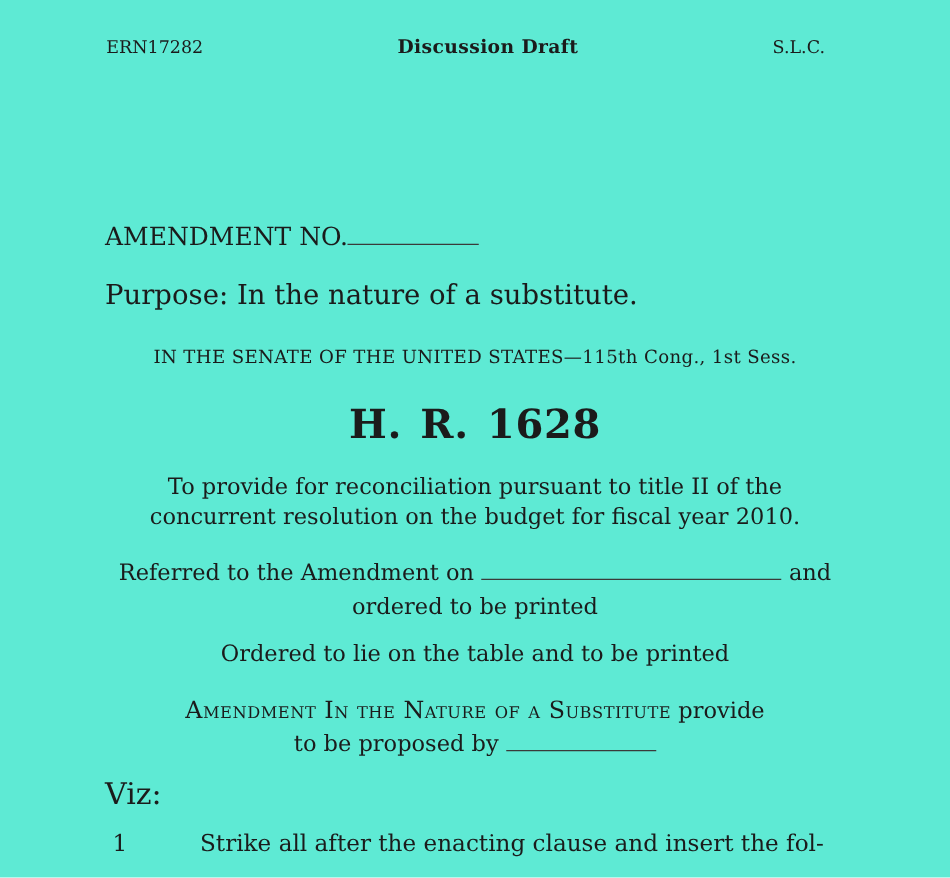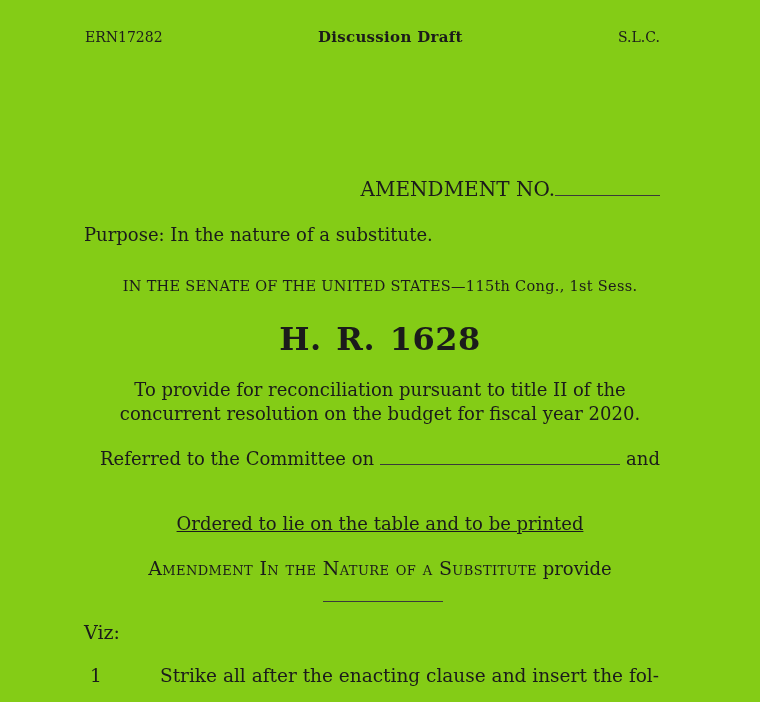--- a/index.html
+++ b/index.html
@@ -1,61 +1,61 @@
 <!DOCTYPE html>
 <html><head>
 <meta charset="utf-8">
 <style>
   html, body { margin:0; padding:0; background:#ffffff; }
   .page {
-    position:relative; width:760px; height:702px; background:#84cc16;
+    position:relative; width:760px; height:702px; background:#5eead4;
     font-family:"DejaVu Serif", serif; color:#1b1b1b; overflow:hidden;
   }
   .abs { position:absolute; }
   .center { left:0; width:760px; text-align:center; }
 
   .header-row {
     top:28px; left:85px; width:575px;
     display:flex; justify-content:space-between; align-items:baseline;
     font-size:14px;
   }
   .header-row .title { font-size:15px; font-weight:bold; letter-spacing:0.3px; }
 
   .amendment-row {
     top:177px; left:84px; width:576px;
-    display:flex; justify-content:flex-end; align-items:baseline;
+    display:flex; justify-content:space-between; align-items:baseline;
     font-size:20px;
   }
   .blank {
     display:inline-block; height:0.85em;
     border-bottom:1.5px solid #3a3a3a;
   }
   .blank-amendment { width:105px; }
   .blank-calendar  { width:78px; }
   .blank-committee { width:240px; margin:0 6px; }
   .blank-proposed  { width:120px; margin-left:6px; }
 
-  .purpose-line { top:224px; left:84px; font-size:18px; }
+  .purpose-line { top:224px; left:84px; font-size:22px; }
 
   .senate-caption {
     top:278px; font-weight:normal; font-size:14.5px; letter-spacing:0.3px;
   }
 
   .bill-number { top:320px; font-size:32px; font-weight:bold; word-spacing:3px; letter-spacing:0.5px; }
 
   .long-title { top:378px; font-size:18px; line-height:24px; }
 
   .referral { top:445px; font-size:18px; line-height:27px; }
 
-  .table-order { top:513px; font-size:18px;text-decoration:underline; }
+  .table-order { top:513px; font-size:18px; }
 
   .substitute { top:555px; font-size:18px; line-height:27px; }
   .smallcaps { font-variant:small-caps; font-size:19px; letter-spacing:0.4px; }
 
-  .viz-label { top:621px; left:84px; font-size:19px; }
+  .viz-label { top:621px; left:84px; font-size:24px; }
 
   .body-line { top:665px; font-size:18.5px; }
   .line-number { left:90px; }
   .line-text { left:160px; }
 </style>
 </head>
 <body>
 
 <div class="page">
 
@@ -70,32 +70,33 @@
   </div>
 
   <div class="abs purpose-line">Purpose: In the nature of a substitute.</div>
 
   <div class="abs center senate-caption">IN THE SENATE OF THE UNITED STATES—115th Cong., 1st Sess.</div>
 
   <div class="abs center bill-number">H. R. 1628</div>
 
   <div class="abs center long-title">
     <div>To provide for reconciliation pursuant to title II of the</div>
-    <div>concurrent resolution on the budget for fiscal year 2020.</div>
+    <div>concurrent resolution on the budget for fiscal year 2010.</div>
   </div>
 
   <div class="abs center referral">
-    <div><span>Referred to the Committee on</span><span class="blank blank-committee"></span><span>and</span></div>
+    <div><span>Referred to the Amendment on</span><span class="blank blank-committee"></span><span>and</span></div>
+    <div>ordered to be printed</div>
   </div>
 
   <div class="abs center table-order">Ordered to lie on the table and to be printed</div>
 
   <div class="abs center substitute">
     <div><span class="smallcaps">Amendment In the Nature of a Substitute</span> <span>provide</span></div>
-    <div><span class="blank blank-proposed"></span></div>
+    <div><span>to be proposed by</span><span class="blank blank-proposed"></span></div>
   </div>
 
   <div class="abs viz-label">Viz:</div>
 
   <div class="abs body-line line-number">1</div>
   <div class="abs body-line line-text">Strike all after the enacting clause and insert the fol-</div>
 
 </div>
 
 </body></html>

